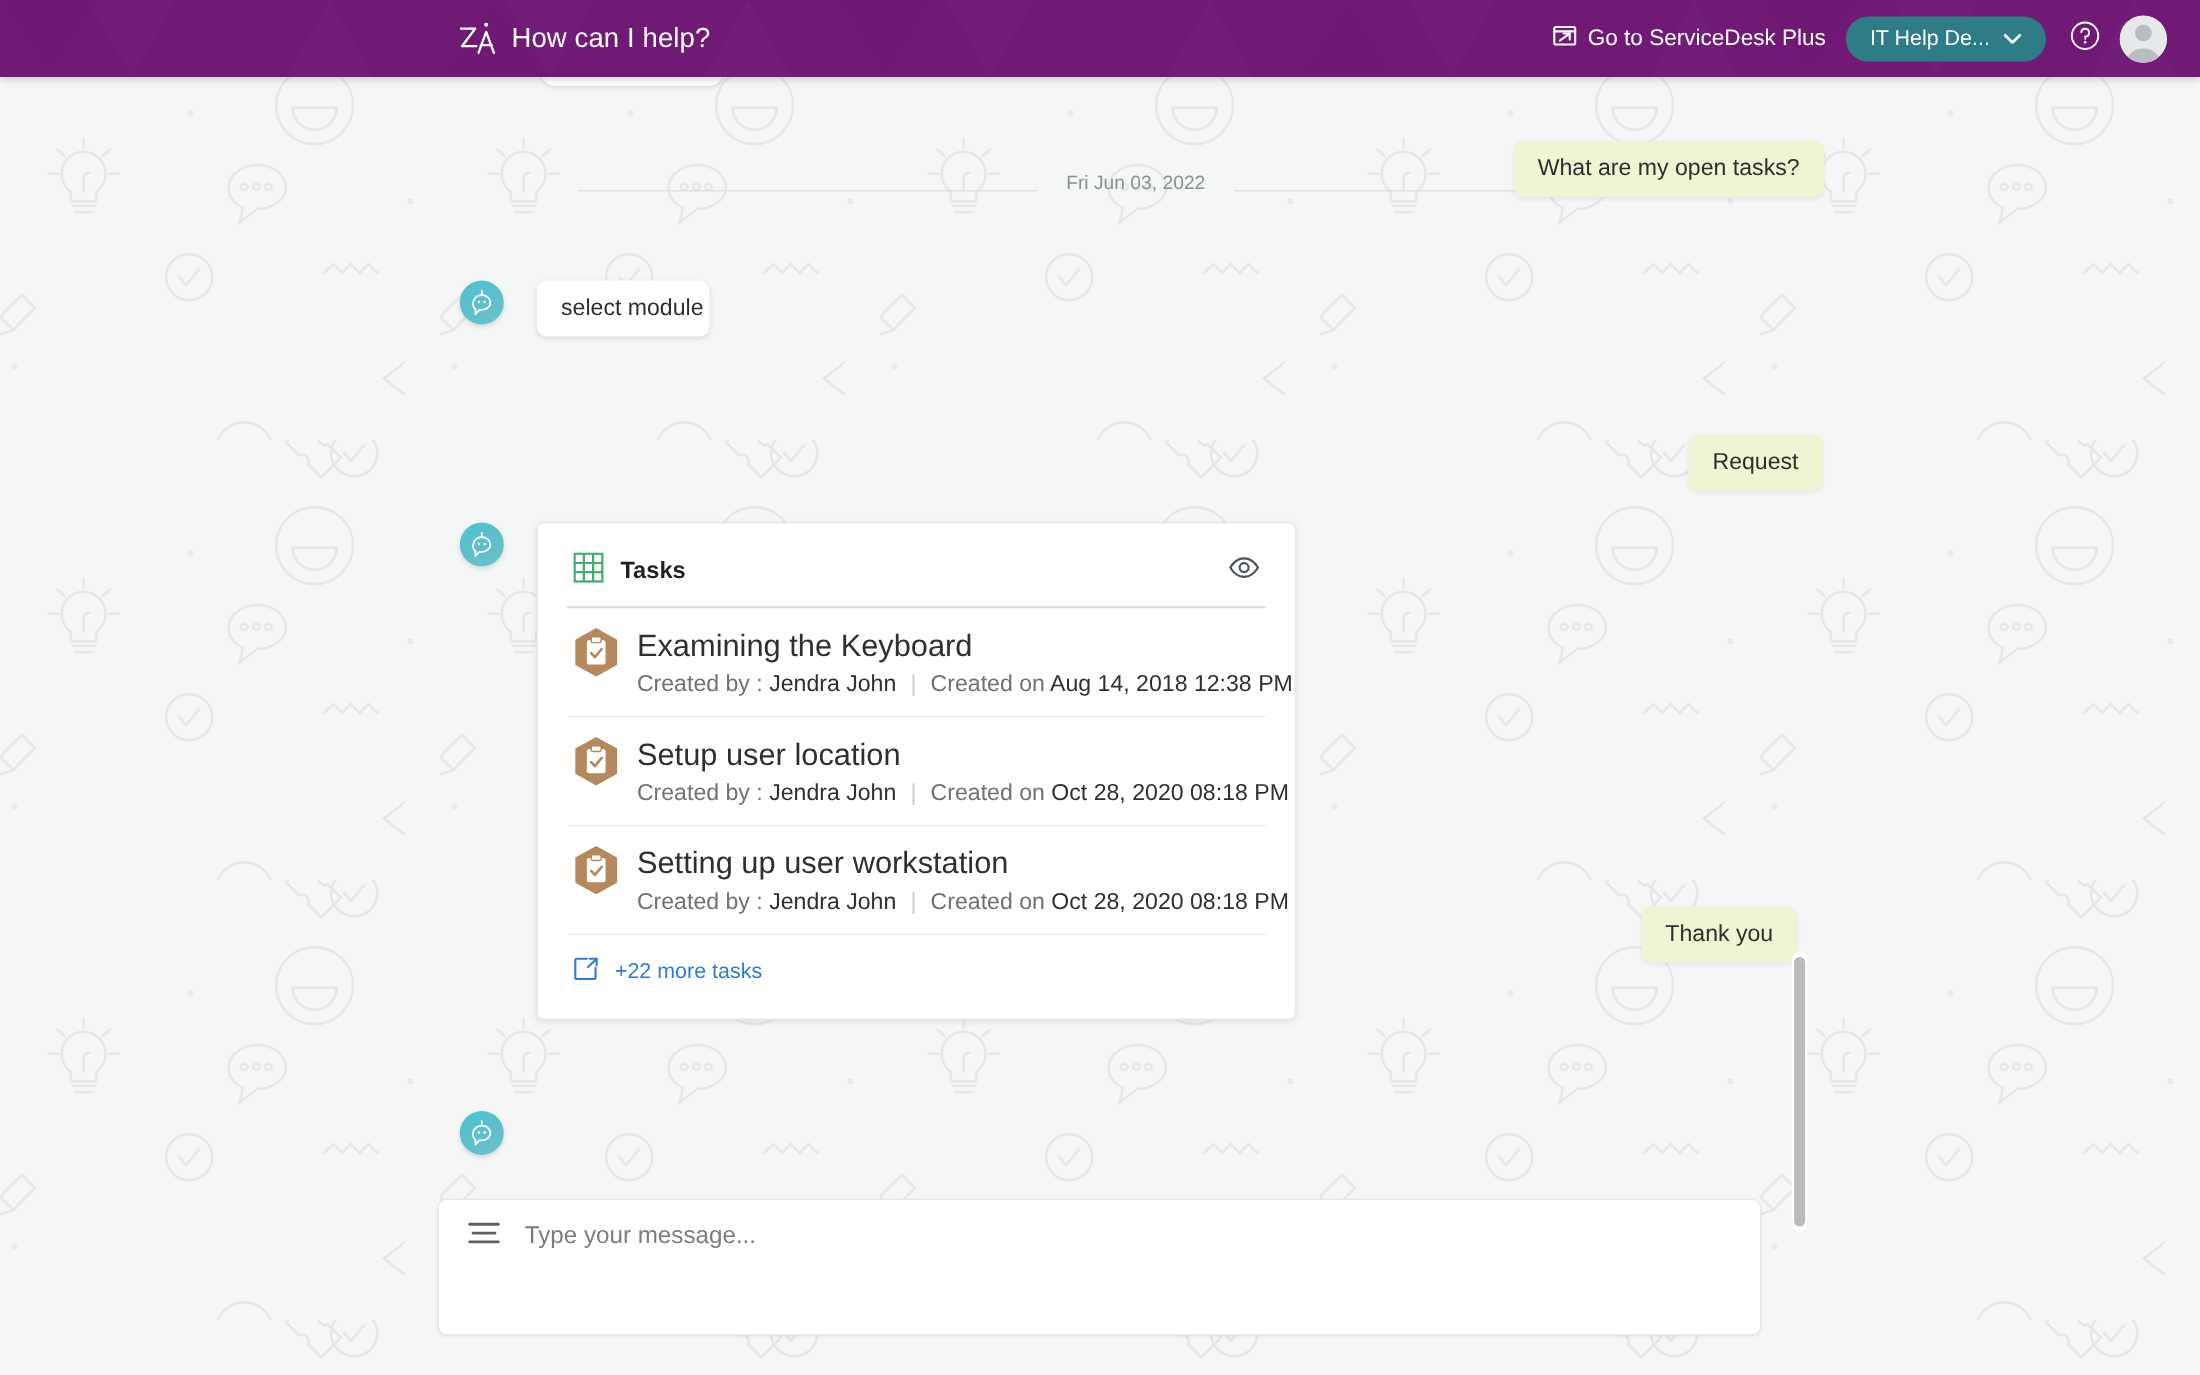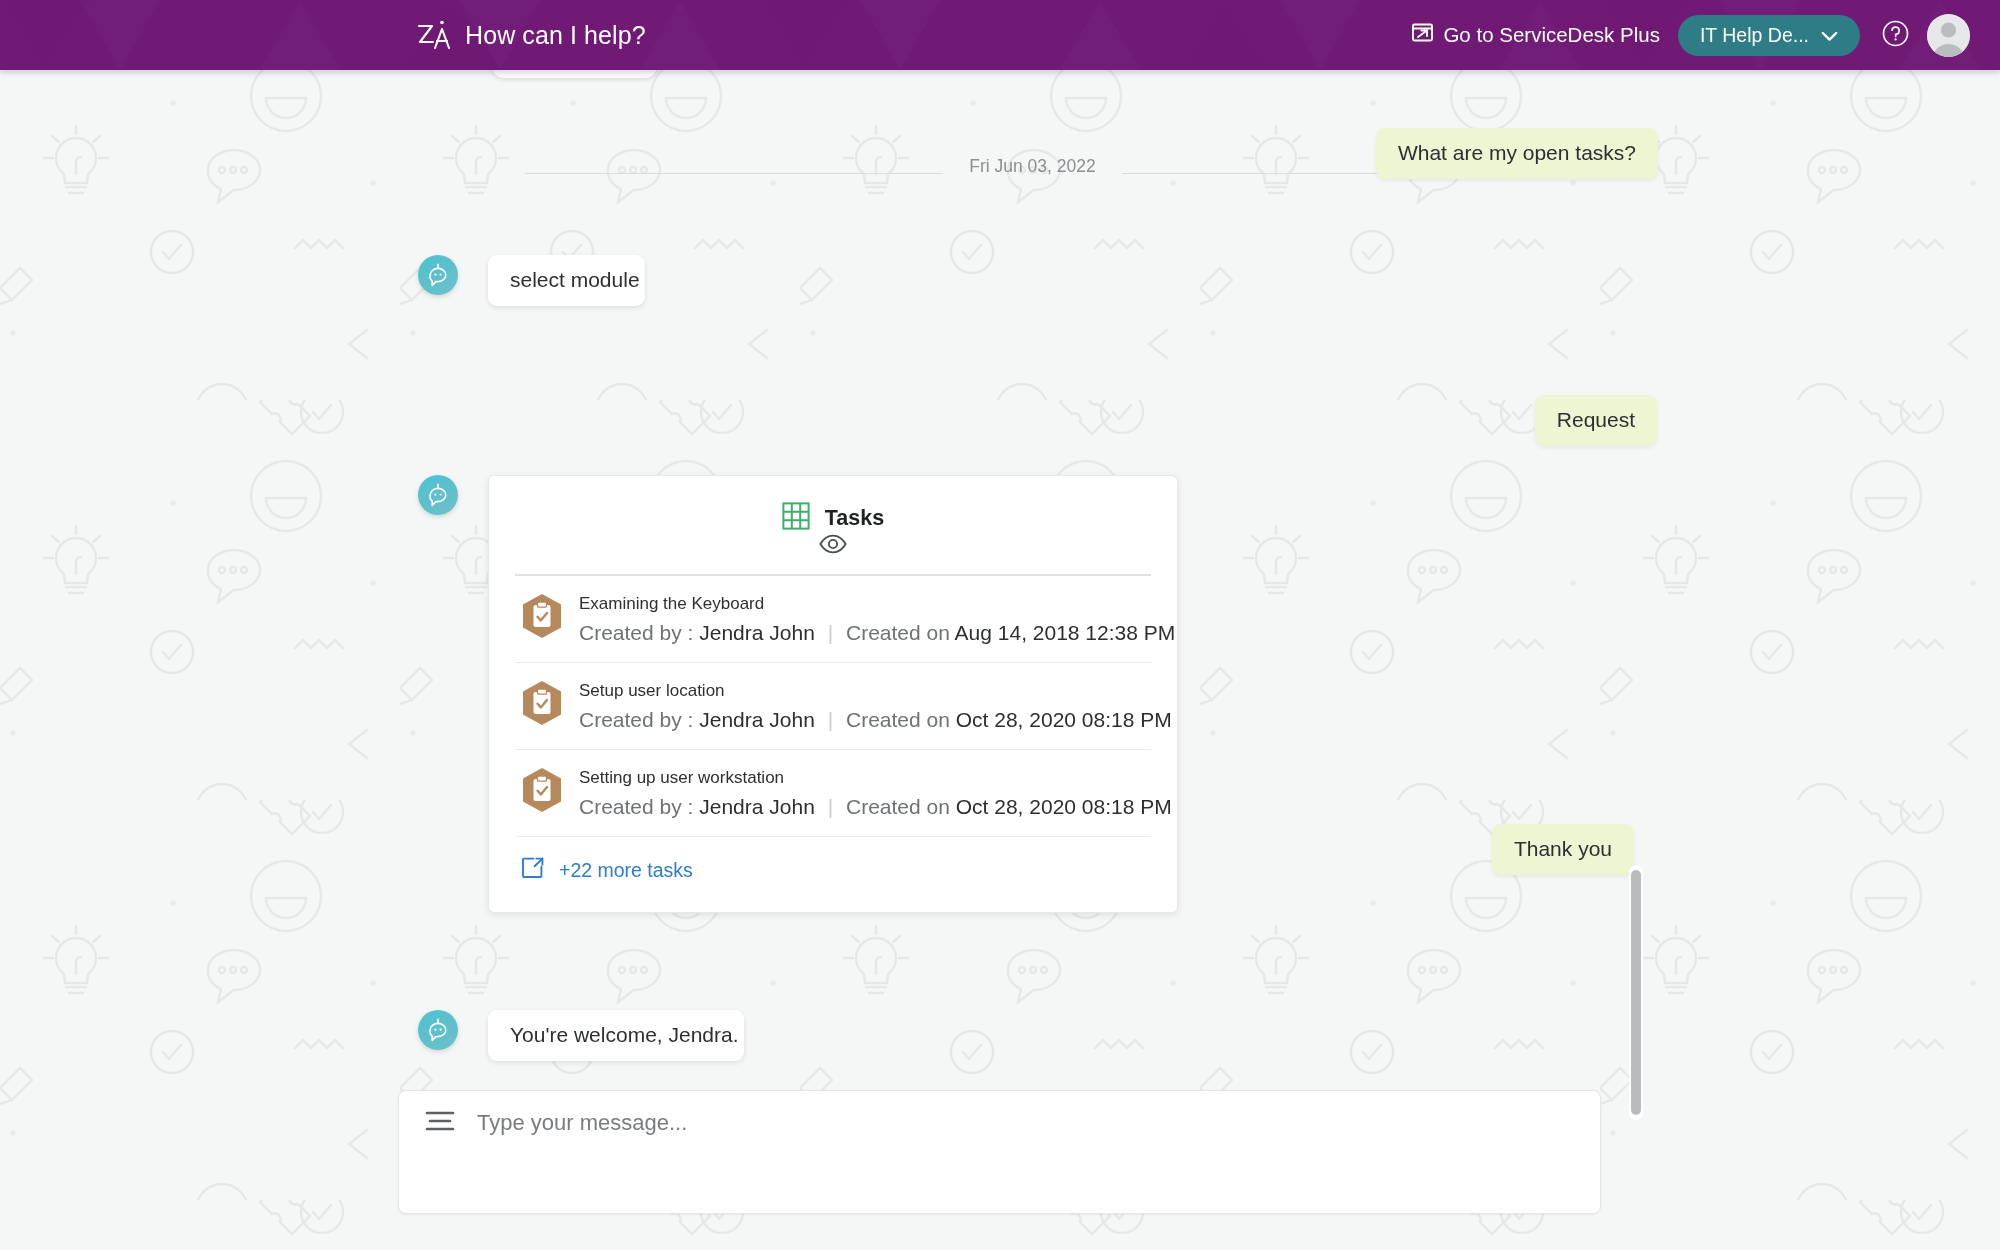--- a/index.html
+++ b/index.html
@@ -121,31 +121,31 @@
   .card-row { position: absolute; left: 418px; top: 405px; display: flex; align-items: flex-start; }
   .tasks-card {
     margin-left: 30px;
     width: 690px;
     background: #ffffff;
     border: 1px solid #e6e8e9;
     border-radius: 6px;
     box-shadow: 0 2px 7px rgba(0,0,0,0.09);
     padding: 22px 26px 20px 26px;
   }
-  .card-head { display: flex; align-items: center; justify-content: space-between; padding: 4px 6px 16px 6px; flex-direction: column; }
+  .card-head { display: flex; align-items: center; justify-content: space-between; padding: 4px 6px 16px 6px; }
   .card-head-left { display: flex; align-items: center; gap: 15px; }
   .card-title { font-size: 21.5px; font-weight: 700; color: #1f2224; }
   .card-sep { height: 2px; background: #dfe2e4; margin: 0 0 0 0; }
   .task-item {
     display: flex; align-items: flex-start; gap: 16px;
     padding: 17px 6px 17px 6px;
     border-bottom: 1px solid #ececec;
   }
   .task-texts { padding-top: 1px; }
-  .task-title { font-size: 17px; color: #2d2f31; margin-bottom: 7px; }
+  .task-title { font-size: 28px; color: #2d2f31; margin-bottom: 7px; }
   .task-meta { font-size: 21px; color: #6e7275; white-space: nowrap; }
   .task-meta .val { color: #2d2f31; }
   .task-meta .divider-pipe { color: #c9cdcf; padding: 0 7px; }
   .more-row { display: flex; align-items: center; gap: 14px; padding: 19px 6px 8px 6px; }
   .more-link { color: #2b7cd3; font-size: 19.5px; cursor: pointer; }
 
   
   .bottom-divider {
     position: absolute; left: 527px; right: 467px; top: 1050px;
     height: 1px; background: #dcdedf;
@@ -462,21 +462,20 @@
 
     <div class="row" style="left:418px; top:940px;">
       <span class="bot-avatar">
         <svg width="26" height="26" viewBox="0 0 26 26" fill="none" stroke="#ffffff" stroke-width="1.6" stroke-linecap="round" stroke-linejoin="round">
           <path d="M13 2.2 v3.4"></path>
           <path d="M5.2 13 a7.8 6.6 0 1 1 15.6 0 a7.8 6.6 0 0 1 -7.8 6.6 h-2.2 l-3.6 3.9 v-4.4 a7.8 6.6 0 0 1 -2 -6.1 z"></path>
           <circle cx="10.4" cy="12.6" r="1.15" fill="#ffffff" stroke="none"></circle>
           <circle cx="15.6" cy="12.6" r="1.15" fill="#ffffff" stroke="none"></circle>
         </svg>
       </span>
-      <div class="bubble-bot">You're welcome, Jendra.</div>
     </div>
 
     <div class="bottom-divider"></div>
 
     <div class="scrollbar-track"></div>
     <div class="scrollbar-thumb"></div>
   </div>
 </div>
 
 <div class="composer">

